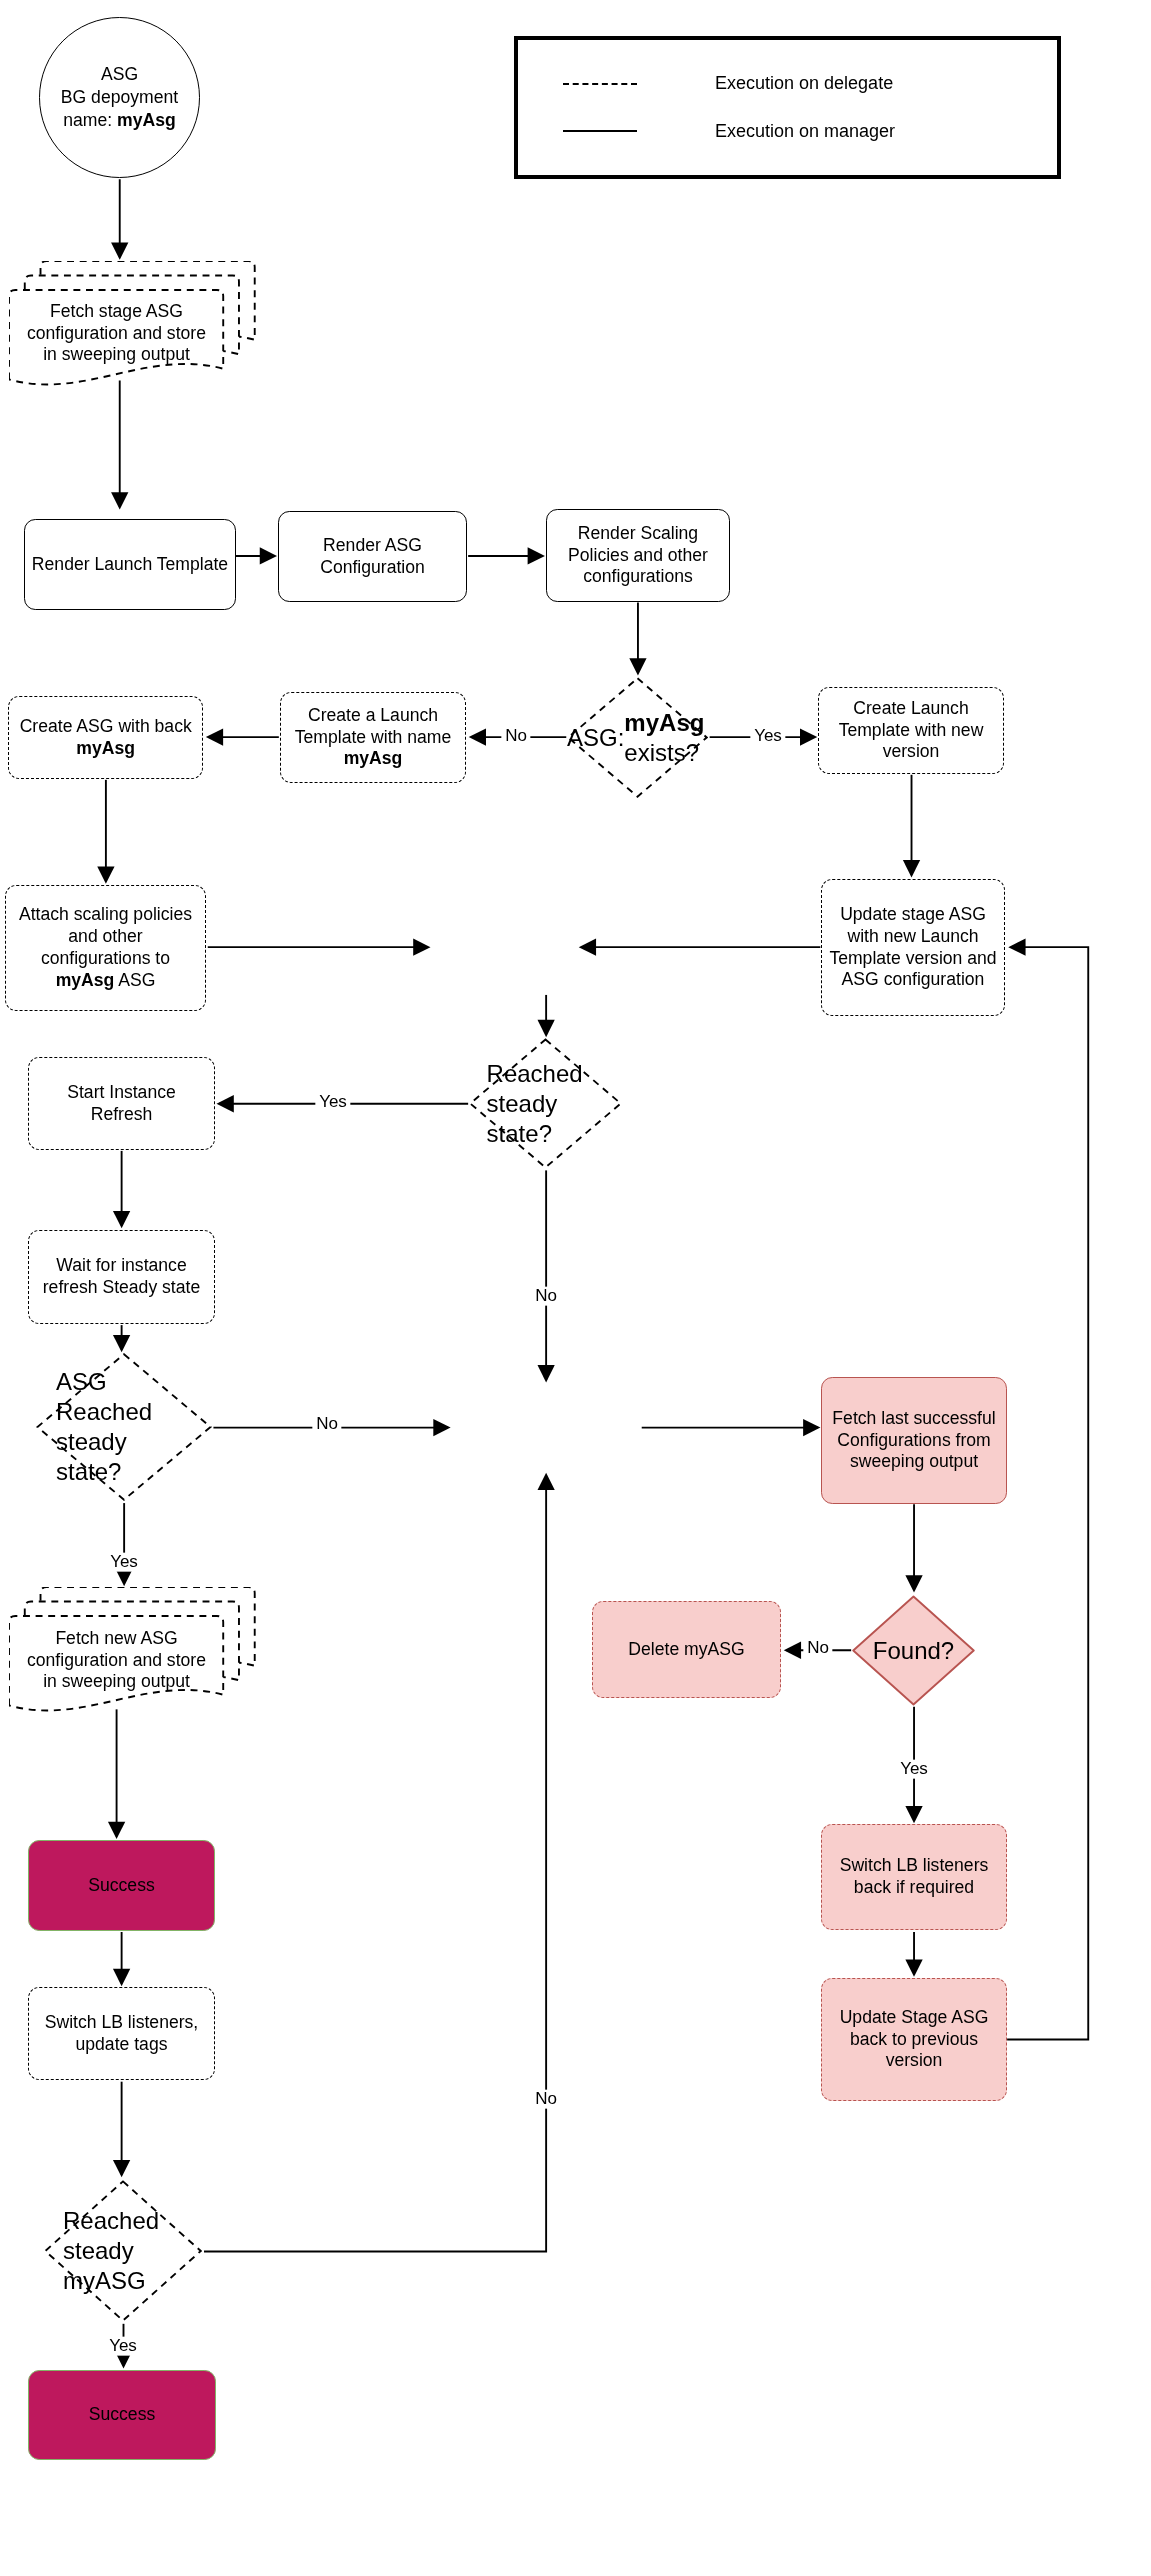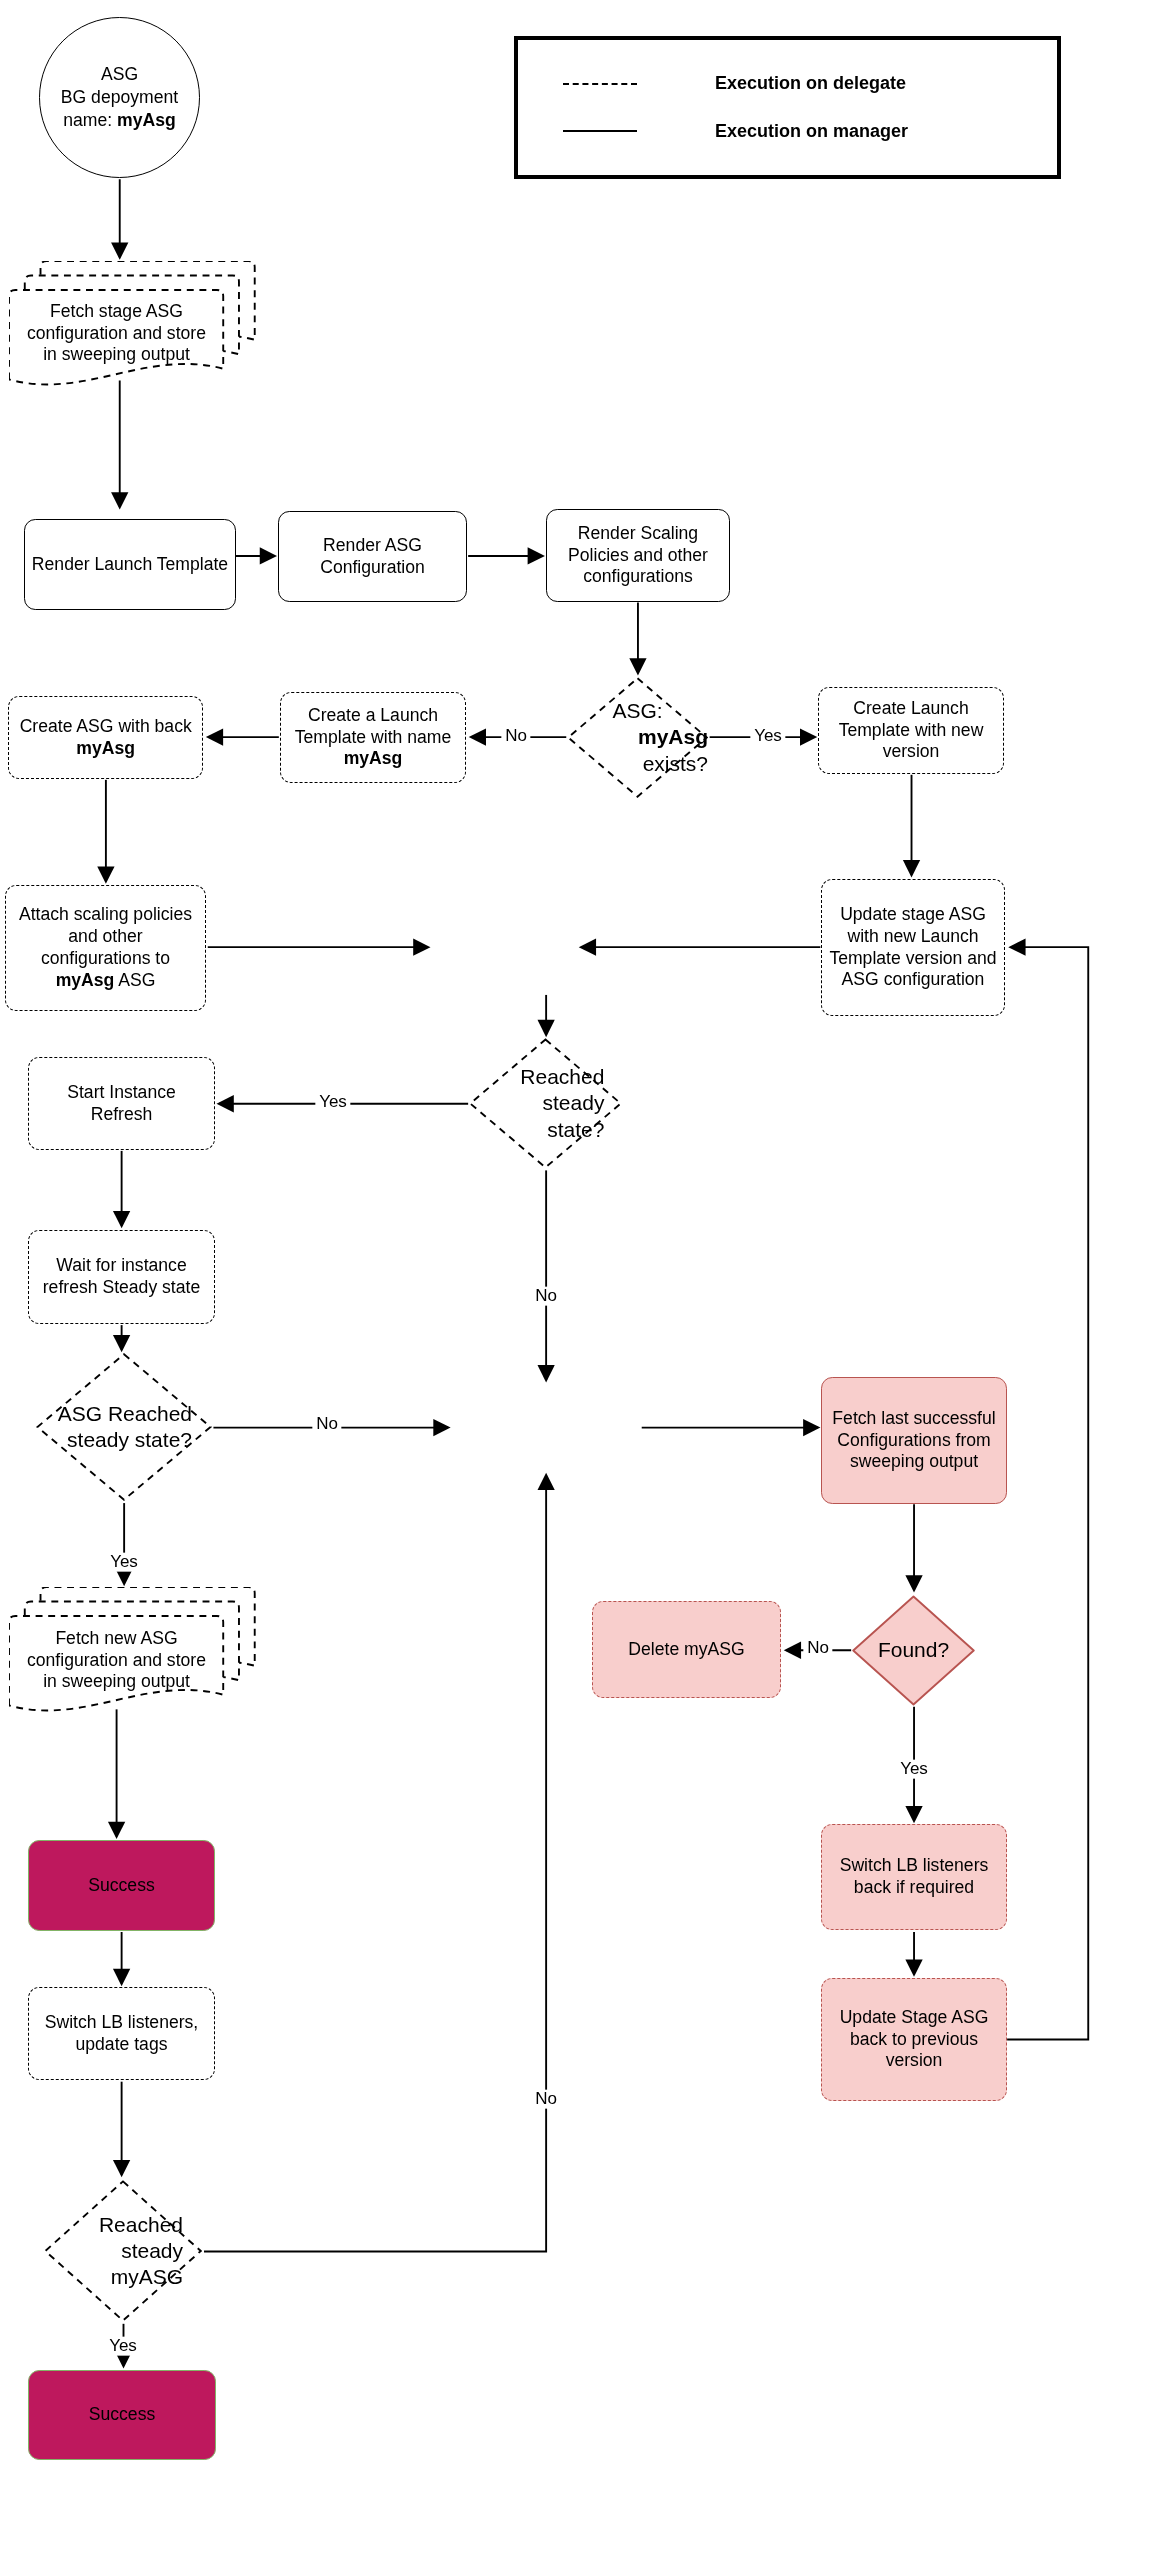--- a/index.html
+++ b/index.html
@@ -10,33 +10,33 @@
         text-align:center;font-size:17.6px;line-height:1.25;background:#fff;
         border:1.9px solid #000;border-radius:11.3px;padding:3.8px 6.3px;}
   .node.dashed{border-style:dashed;}
   .node.danger{background:#f8cecc;border-color:#b85450;}
   .node.success{background:#be185d;border-color:#82b366;}
   .start-circle{position:absolute;box-sizing:border-box;border:1.9px solid #000;border-radius:50%;
         display:flex;flex-direction:column;align-items:center;justify-content:center;
         text-align:center;font-size:17.6px;line-height:1.3;background:#fff;}
   .diamond{position:absolute;}
   .diamond svg{position:absolute;left:0;top:0;width:100%;height:100%;}
-  .diamond .dlabel{position:absolute;inset:0;display:flex;flex-direction:column;align-items:center;
-        justify-content:center;text-align:right;font-size:21px;line-height:1.25;}
+  .diamond .dlabel{position:absolute;inset:0;display:flex;flex-direction:row;align-items:center;
+        justify-content:center;text-align:left;font-size:24px;line-height:1.25;}
   .doc-label{position:absolute;display:flex;align-items:center;justify-content:center;
         text-align:center;font-size:17.6px;line-height:1.25;}
   .edge-label{position:absolute;transform:translate(-50%,-50%);background:#fff;
         padding:0 3.8px;font-size:17px;line-height:1.1;}
   .legend{position:absolute;box-sizing:border-box;border:4.4px solid #000;background:#fff;
         display:flex;flex-direction:column;justify-content:center;gap:26.4px;}
   .legend-row{display:flex;align-items:center;}
   .legend-sample{width:74px;height:0;margin-left:45px;}
   .legend-sample.dash{border-top:2.5px dashed #000;}
   .legend-sample.solid{border-top:2.5px solid #000;}
-  .legend-text{font-weight:bold;font-size:18px;margin-left:78px;}
+  .legend-text{font-weight:normal;font-size:18px;margin-left:78px;}
 </style>
 </head>
 <body>
 
 <div id="canvas">
 
   <svg class="abs" style="left:0;top:0" width="1152" height="2576" viewBox="0 0 1831 4096">
     <defs>
       <marker id="arr" viewBox="0 0 12 12" refX="9.5" refY="6" markerWidth="11" markerHeight="11" orient="auto-start-reverse">
         <path d="M1 1 L11 6 L1 11 Z" fill="#000"></path>

